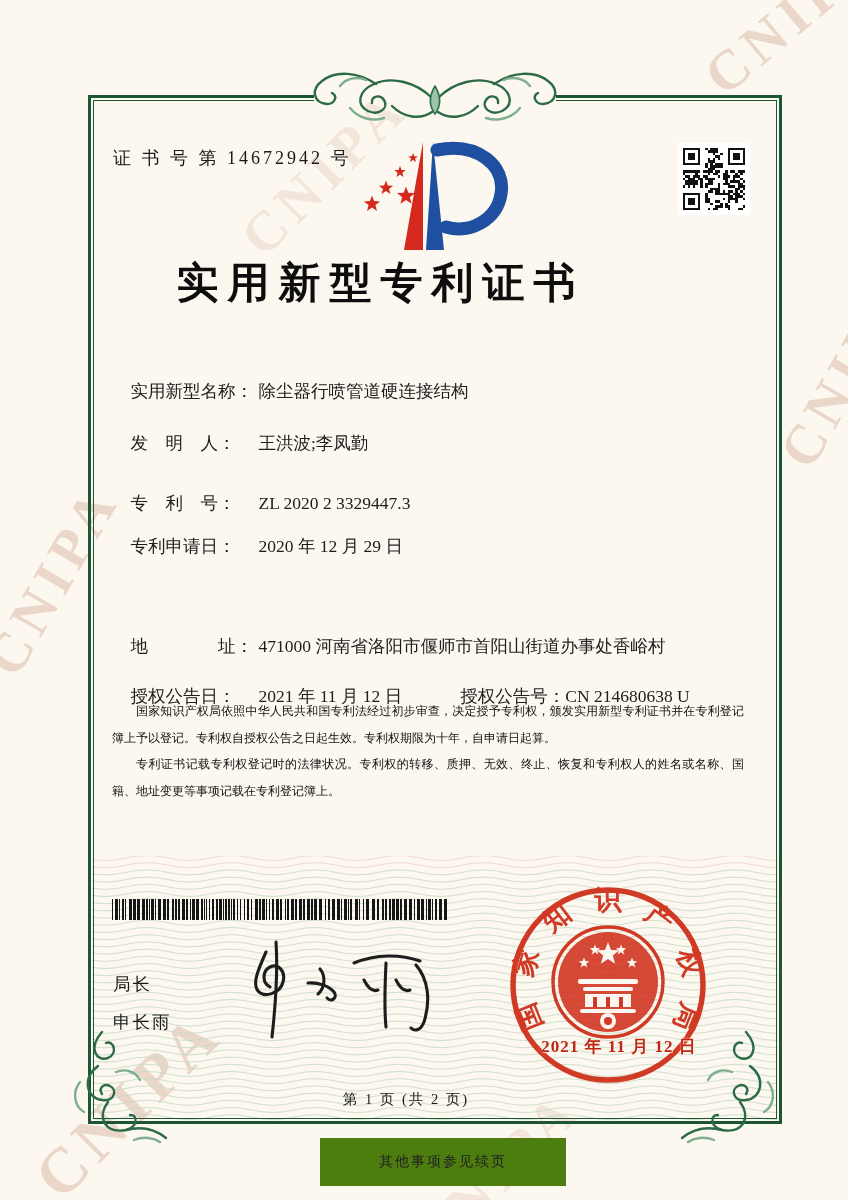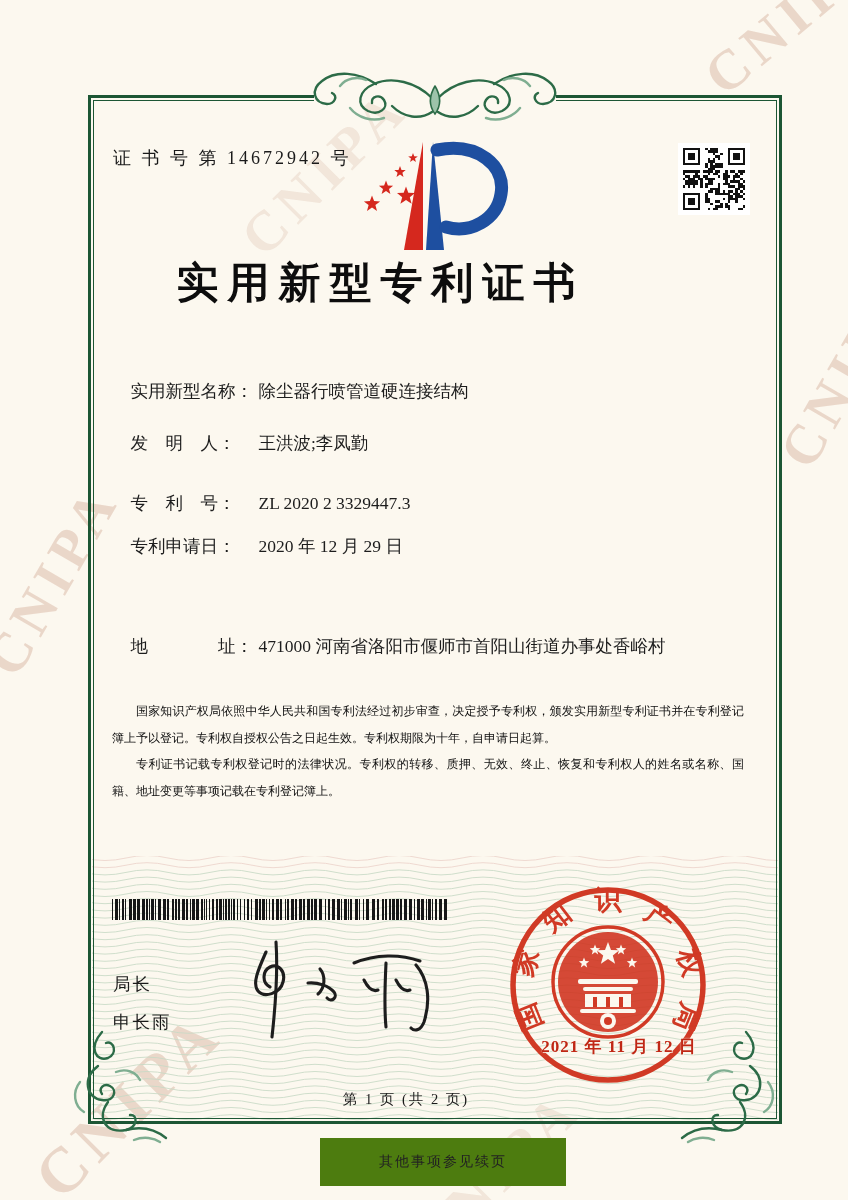--- a/index.html
+++ b/index.html
@@ -386,20 +386,23 @@
   </div>
   <div class="row" style="top:470px;">
     <span class="lbl">专　利　号：</span><span class="val">ZL 2020 2 3329447.3</span>
   </div>
   <div class="row" style="top:513px;">
     <span class="lbl">专利申请日：</span><span class="val">2020 年 12 月 29 日</span>
   </div>
   <div class="row" style="top:613px;">
     <span class="lbl">地　　　　址：</span><span class="val">471000 河南省洛阳市偃师市首阳山街道办事处香峪村</span>
   </div>
+  <div class="row" style="top:663px;">
+    <span class="lbl">授权公告日：</span><span class="val">2021 年 11 月 12 日</span><span class="grant-pair"><span>授权公告号：</span><span class="val">CN 214680638 U</span></span>
+  </div>
 
   <div class="body-text">
     <p>国家知识产权局依照中华人民共和国专利法经过初步审查，决定授予专利权，颁发实用新型专利证书并在专利登记簿上予以登记。专利权自授权公告之日起生效。专利权期限为十年，自申请日起算。</p>
     <p>专利证书记载专利权登记时的法律状况。专利权的转移、质押、无效、终止、恢复和专利权人的姓名或名称、国籍、地址变更等事项记载在专利登记簿上。</p>
   </div>
 
   <svg id="barcode" width="340" height="21">
       <rect x="0" y="0" width="1" height="21" fill="#161616"></rect>
       <rect x="3" y="0" width="3" height="21" fill="#161616"></rect>
       <rect x="7" y="0" width="1" height="21" fill="#161616"></rect>

